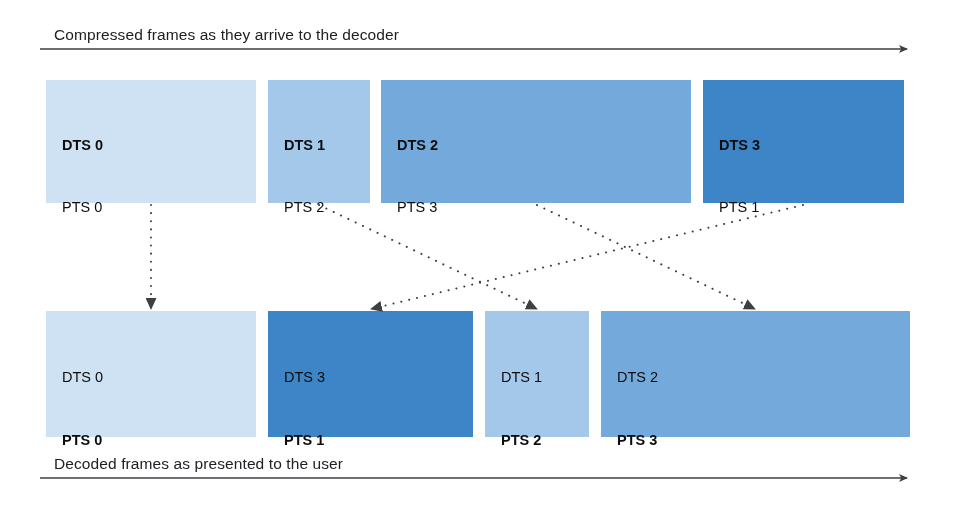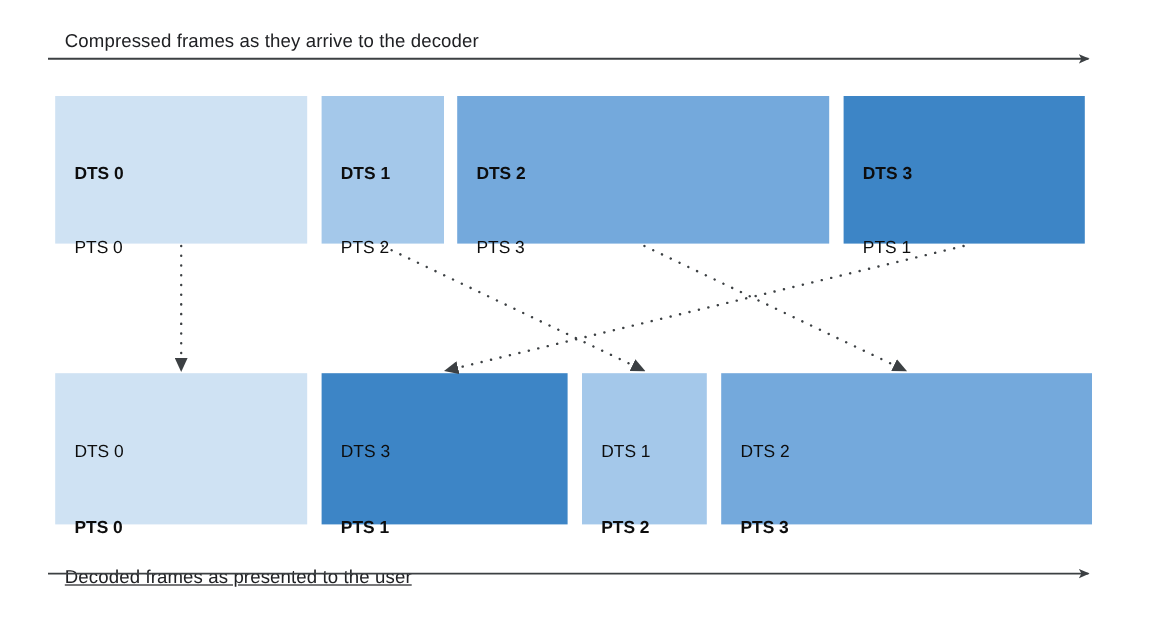--- a/index.html
+++ b/index.html
@@ -22,21 +22,21 @@
   
   .caption {
     position: absolute;
     font-size: 15.5px;
     color: #202124;
     letter-spacing: 0.1px;
     white-space: nowrap;
     line-height: 1;
   }
   #caption-top   { left: 54px; top: 27px; }
-  #caption-bottom{ left: 54px; top: 474px; text-decoration: underline; }
+  #caption-bottom{ left: 54px; top: 456px; }
 
   
   #arrow-layer {
     position: absolute;
     left: 0; top: 0;
     width: 963px;
     height: 523px;
     pointer-events: none;
   }
 

